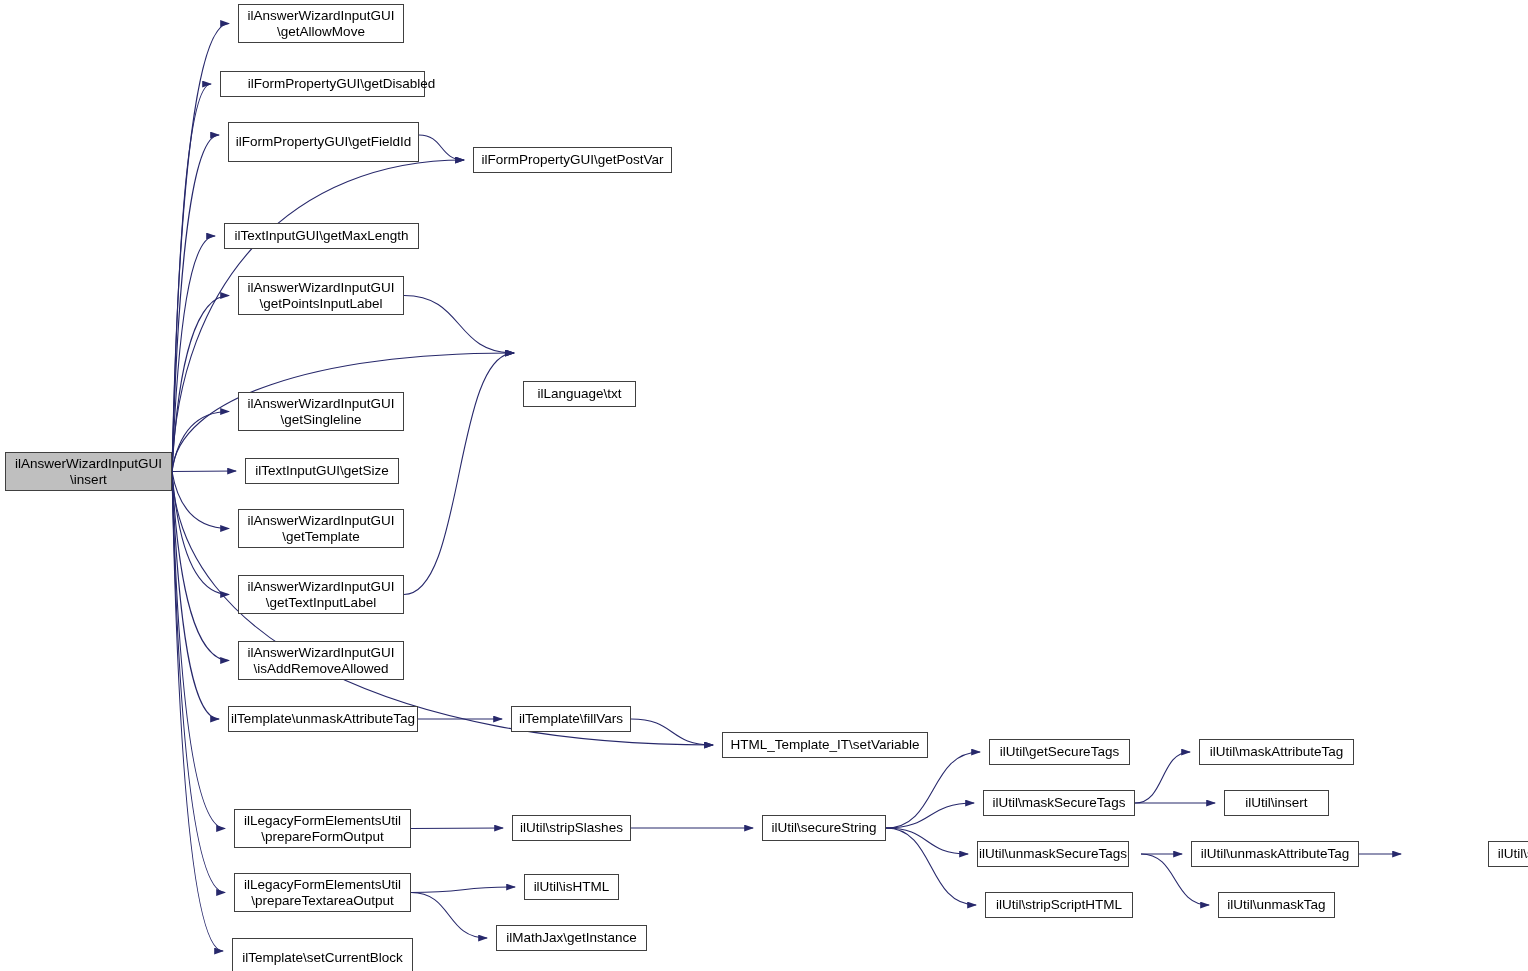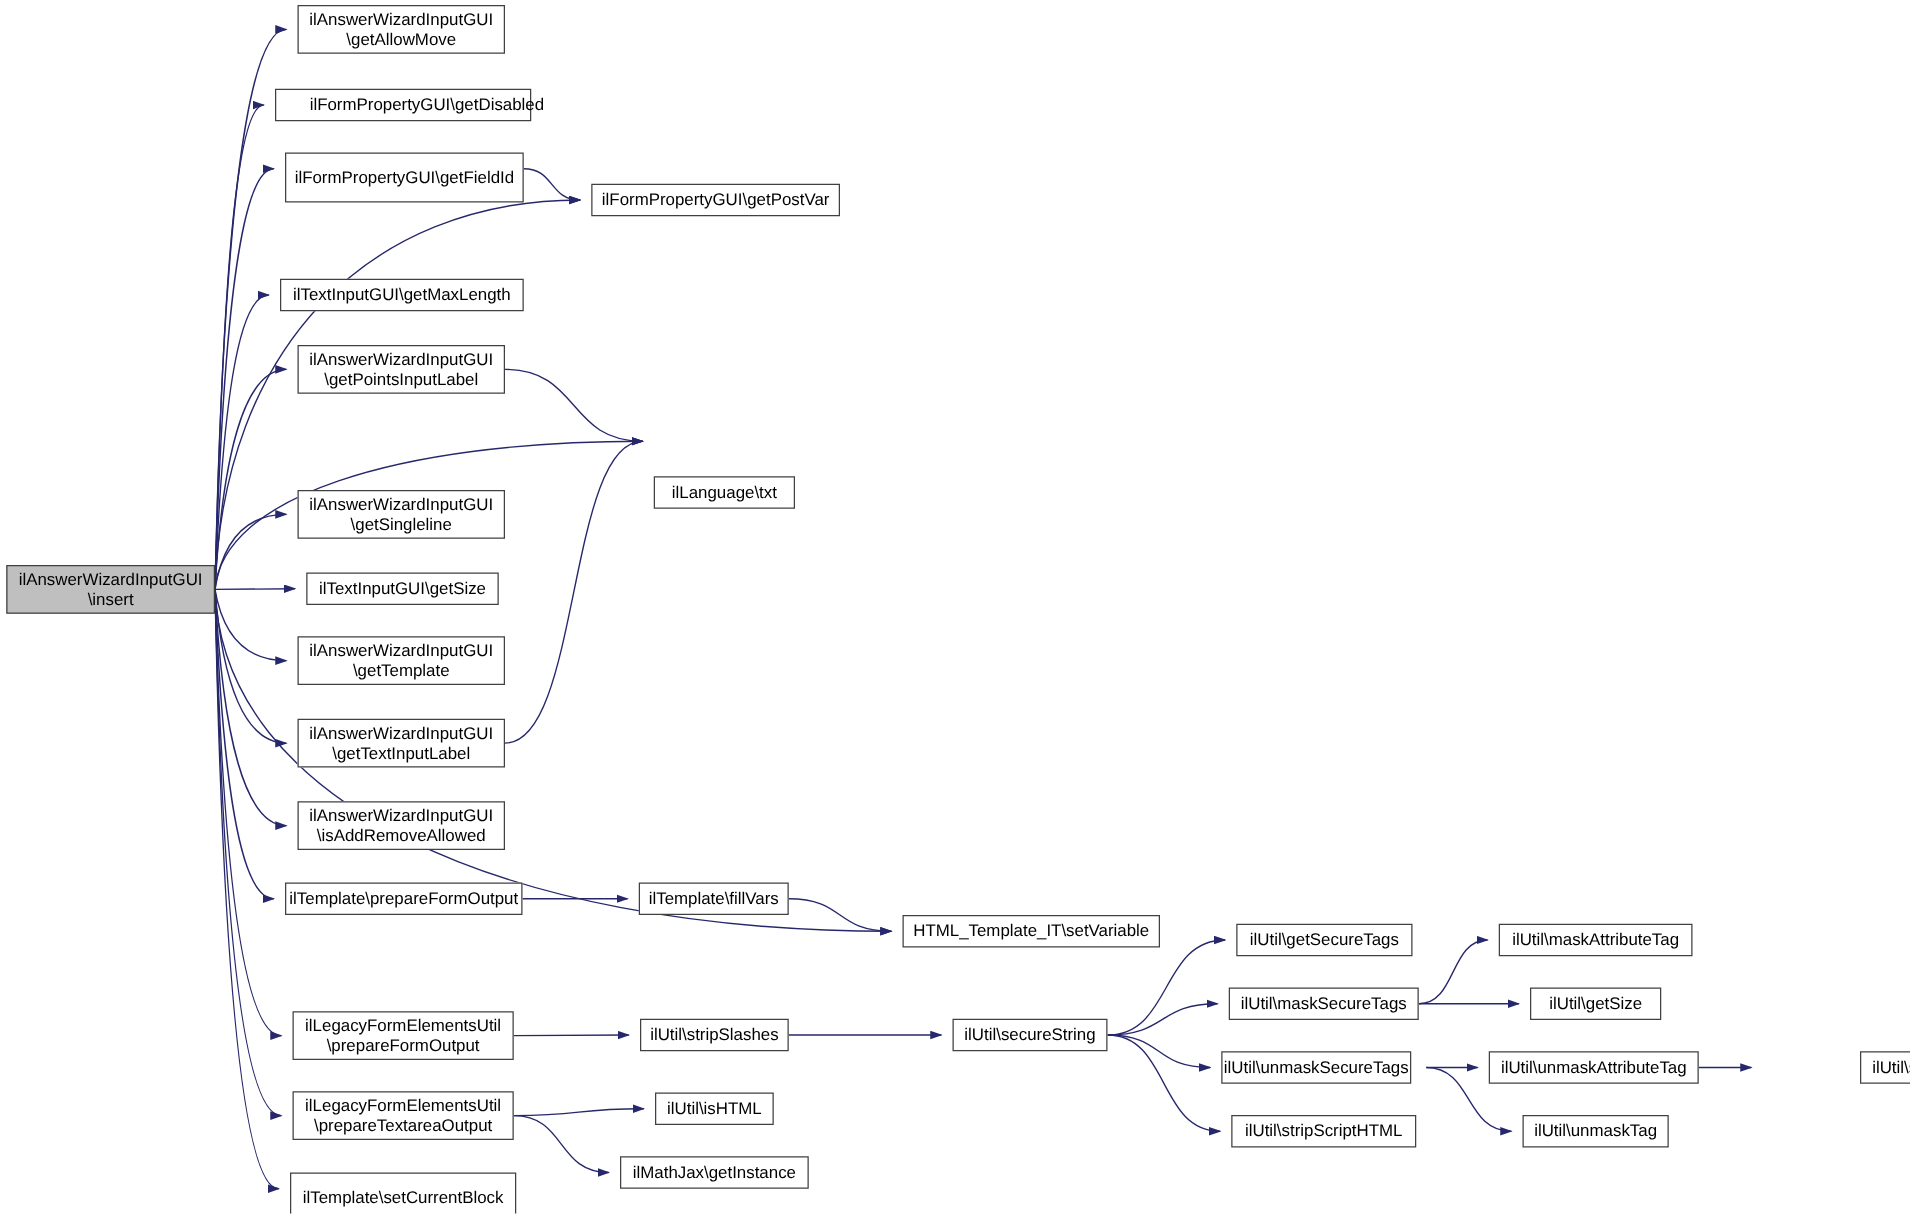--- a/index.html
+++ b/index.html
@@ -101,33 +101,33 @@
       <div class="node" style="left: 523px; top: 340px; width: 113px; height: 26px; margin-top: 41px;">ilLanguage\txt</div>
       <div class="node" style="left: 238px; top: 392px; width: 166px; height: 39px;">ilAnswerWizardInputGUI
 \getSingleline</div>
       <div class="node" style="left: 245px; top: 458px; width: 154px; height: 26px;">ilTextInputGUI\getSize</div>
       <div class="node" style="left: 238px; top: 509px; width: 166px; height: 39px;">ilAnswerWizardInputGUI
 \getTemplate</div>
       <div class="node" style="left: 238px; top: 575px; width: 166px; height: 39px;">ilAnswerWizardInputGUI
 \getTextInputLabel</div>
       <div class="node" style="left: 238px; top: 641px; width: 166px; height: 39px;">ilAnswerWizardInputGUI
 \isAddRemoveAllowed</div>
-      <div class="node" style="left: 228px; top: 706px; width: 190px; height: 26px;">ilTemplate\prepareFormOutput</div>
+      <div class="node" style="left: 228px; top: 706px; width: 190px; height: 26px;">ilTemplate\unmaskAttributeTag</div>
       <div class="node" style="left: 511px; top: 706px; width: 120px; height: 26px;">ilTemplate\fillVars</div>
       <div class="node" style="left: 722px; top: 732px; width: 206px; height: 26px;">HTML_Template_IT\setVariable</div>
       <div class="node" style="left: 234px; top: 809px; width: 177px; height: 39px;">ilLegacyFormElementsUtil
 \prepareFormOutput</div>
       <div class="node" style="left: 512px; top: 815px; width: 119px; height: 26px;">ilUtil\stripSlashes</div>
       <div class="node" style="left: 762px; top: 815px; width: 124px; height: 26px;">ilUtil\secureString</div>
       <div class="node" style="left: 989px; top: 739px; width: 141px; height: 26px;">ilUtil\getSecureTags</div>
       <div class="node" style="left: 983px; top: 790px; width: 152px; height: 26px;">ilUtil\maskSecureTags</div>
       <div class="node" style="left: 977px; top: 841px; width: 152px; height: 26px;">ilUtil\unmaskSecureTags</div>
       <div class="node" style="left: 985px; top: 892px; width: 148px; height: 26px;">ilUtil\stripScriptHTML</div>
       <div class="node" style="left: 1199px; top: 739px; width: 155px; height: 26px;">ilUtil\maskAttributeTag</div>
-      <div class="node" style="left: 1224px; top: 790px; width: 105px; height: 26px;">ilUtil\getSize</div>
+      <div class="node" style="left: 1224px; top: 790px; width: 105px; height: 26px;">ilUtil\insert</div>
       <div class="node" style="left: 1191px; top: 841px; width: 168px; height: 26px;">ilUtil\unmaskAttributeTag</div>
       <div class="node" style="left: 1218px; top: 892px; width: 117px; height: 26px;">ilUtil\unmaskTag</div>
       <div class="node" style="left: 1488px; top: 841px; width: 114px; height: 26px;">ilUtil\secureLink</div>
       <div class="node" style="left: 234px; top: 873px; width: 177px; height: 39px;">ilLegacyFormElementsUtil
 \prepareTextareaOutput</div>
       <div class="node" style="left: 524px; top: 874px; width: 95px; height: 26px;">ilUtil\isHTML</div>
       <div class="node" style="left: 496px; top: 925px; width: 151px; height: 26px;">ilMathJax\getInstance</div>
       <div class="node" style="left: 232px; top: 938px; width: 181px; height: 40px; text-align: center;">ilTemplate\setCurrentBlock</div>
     </div>
 </div>

